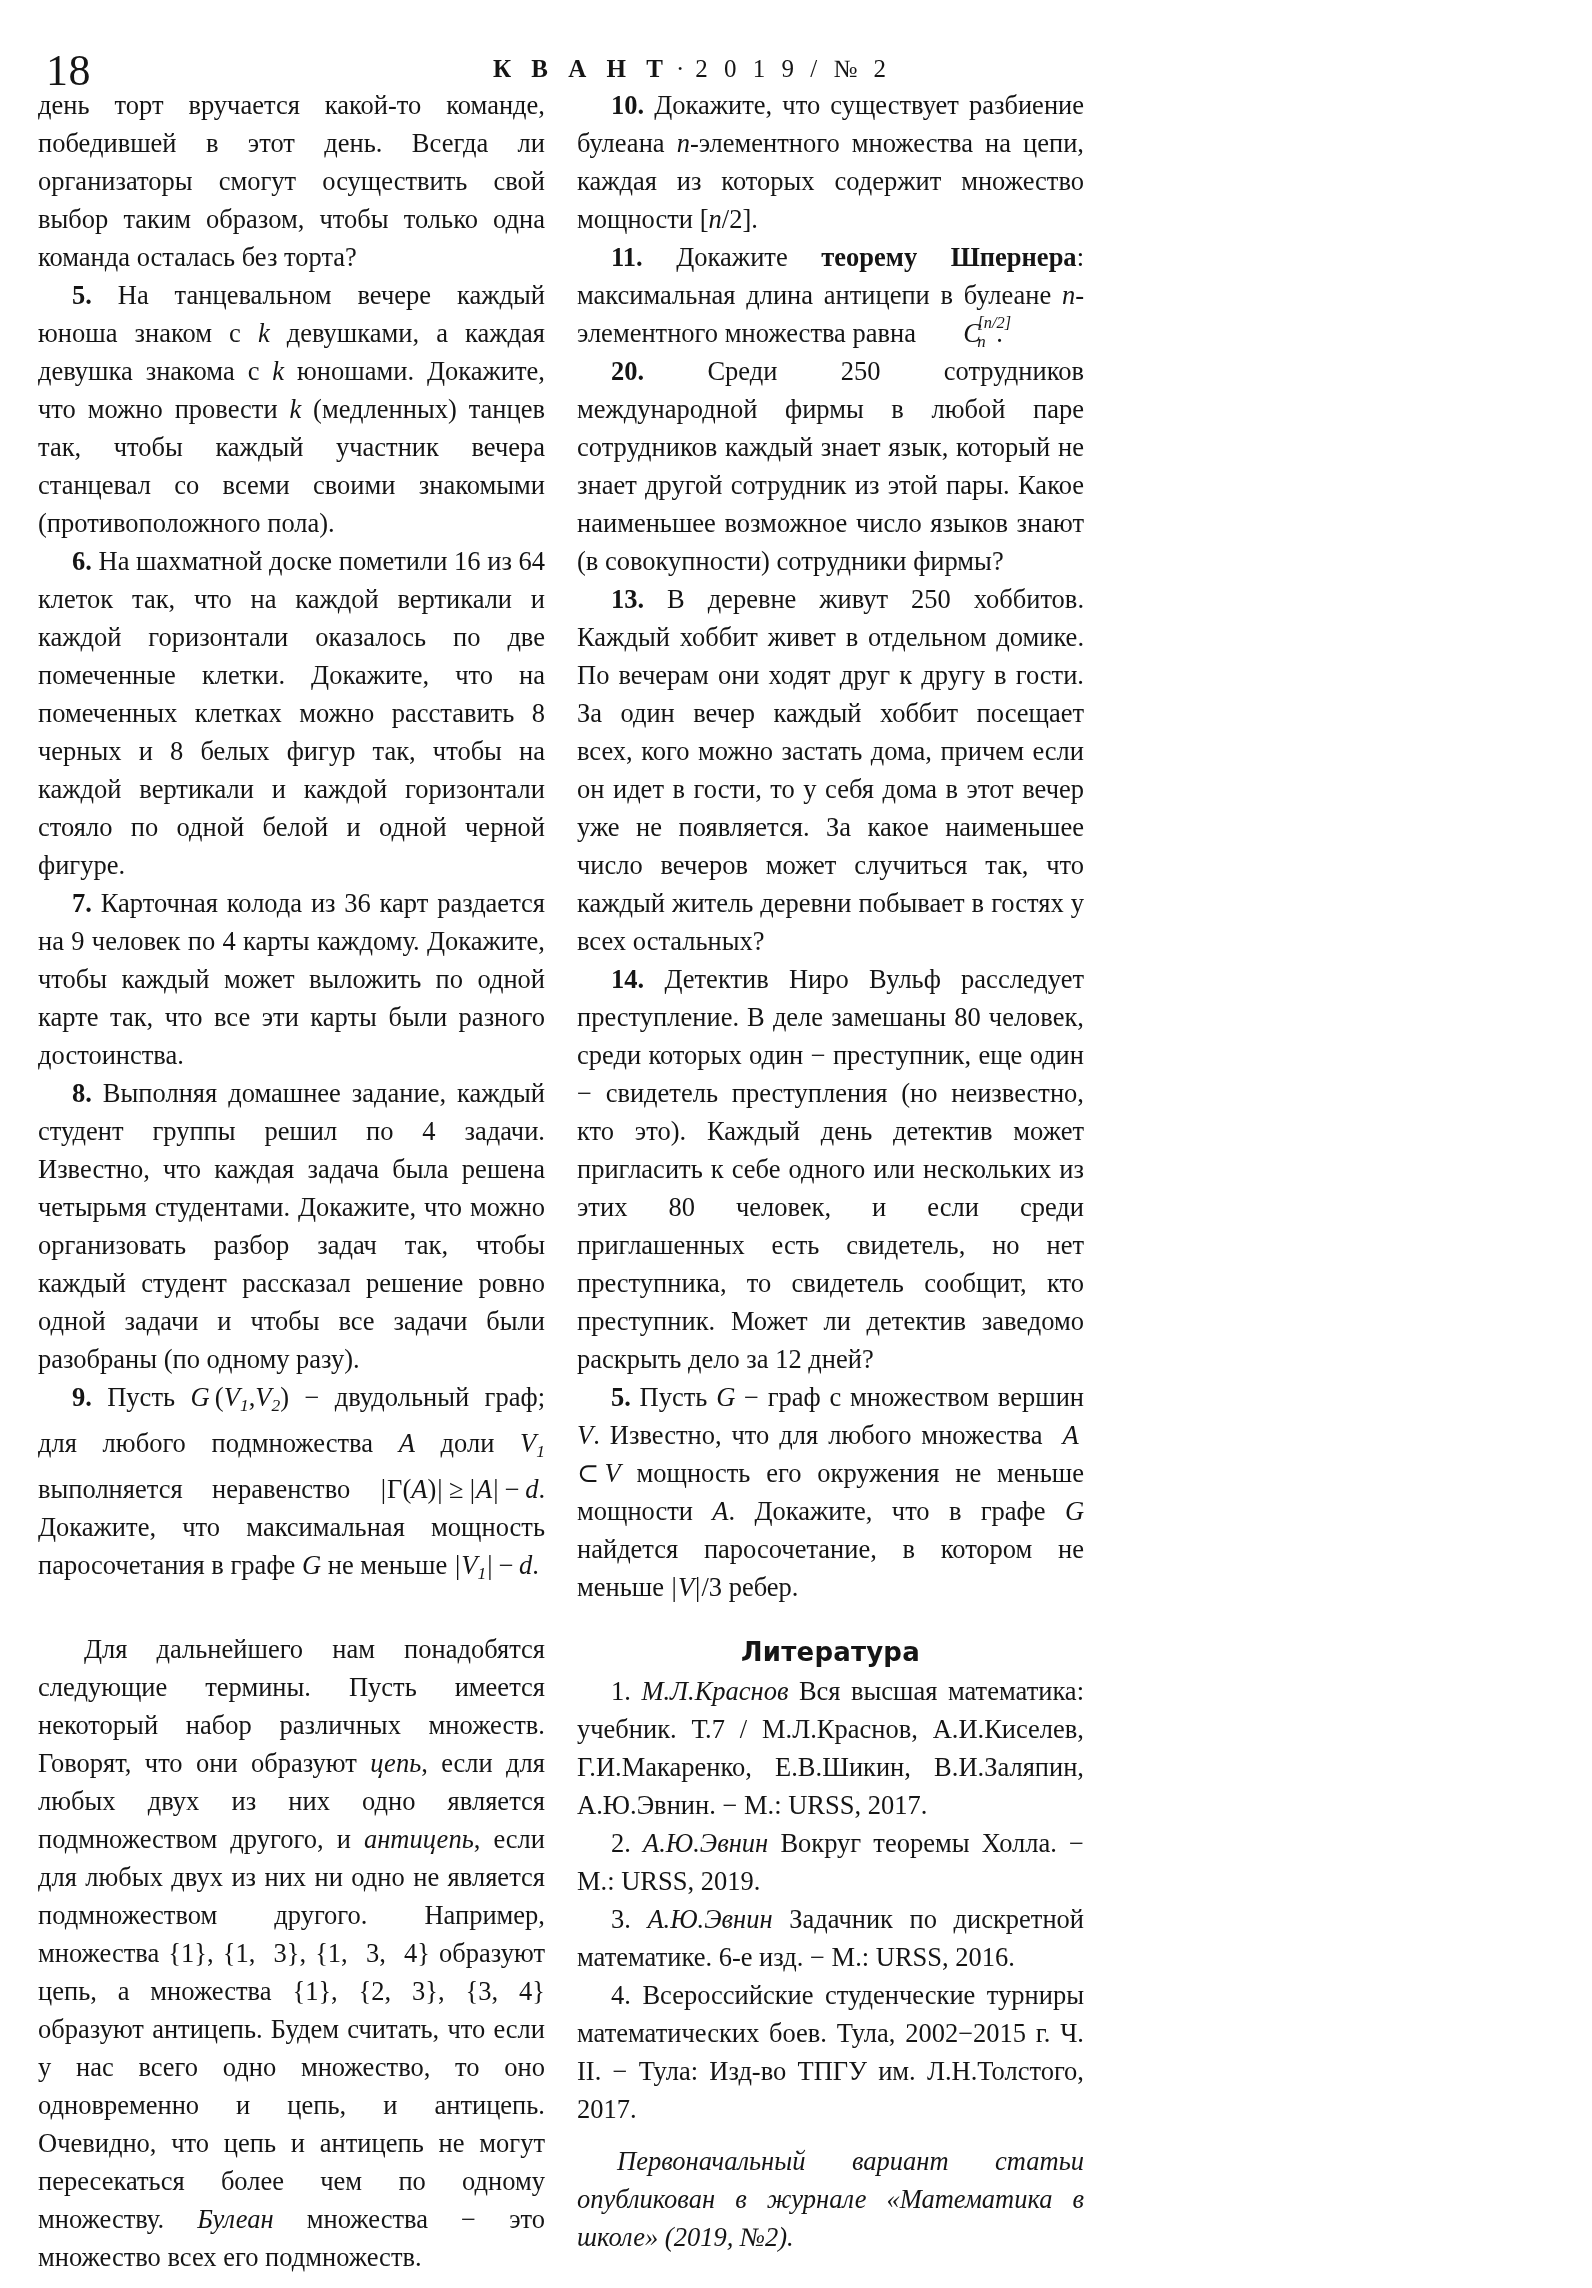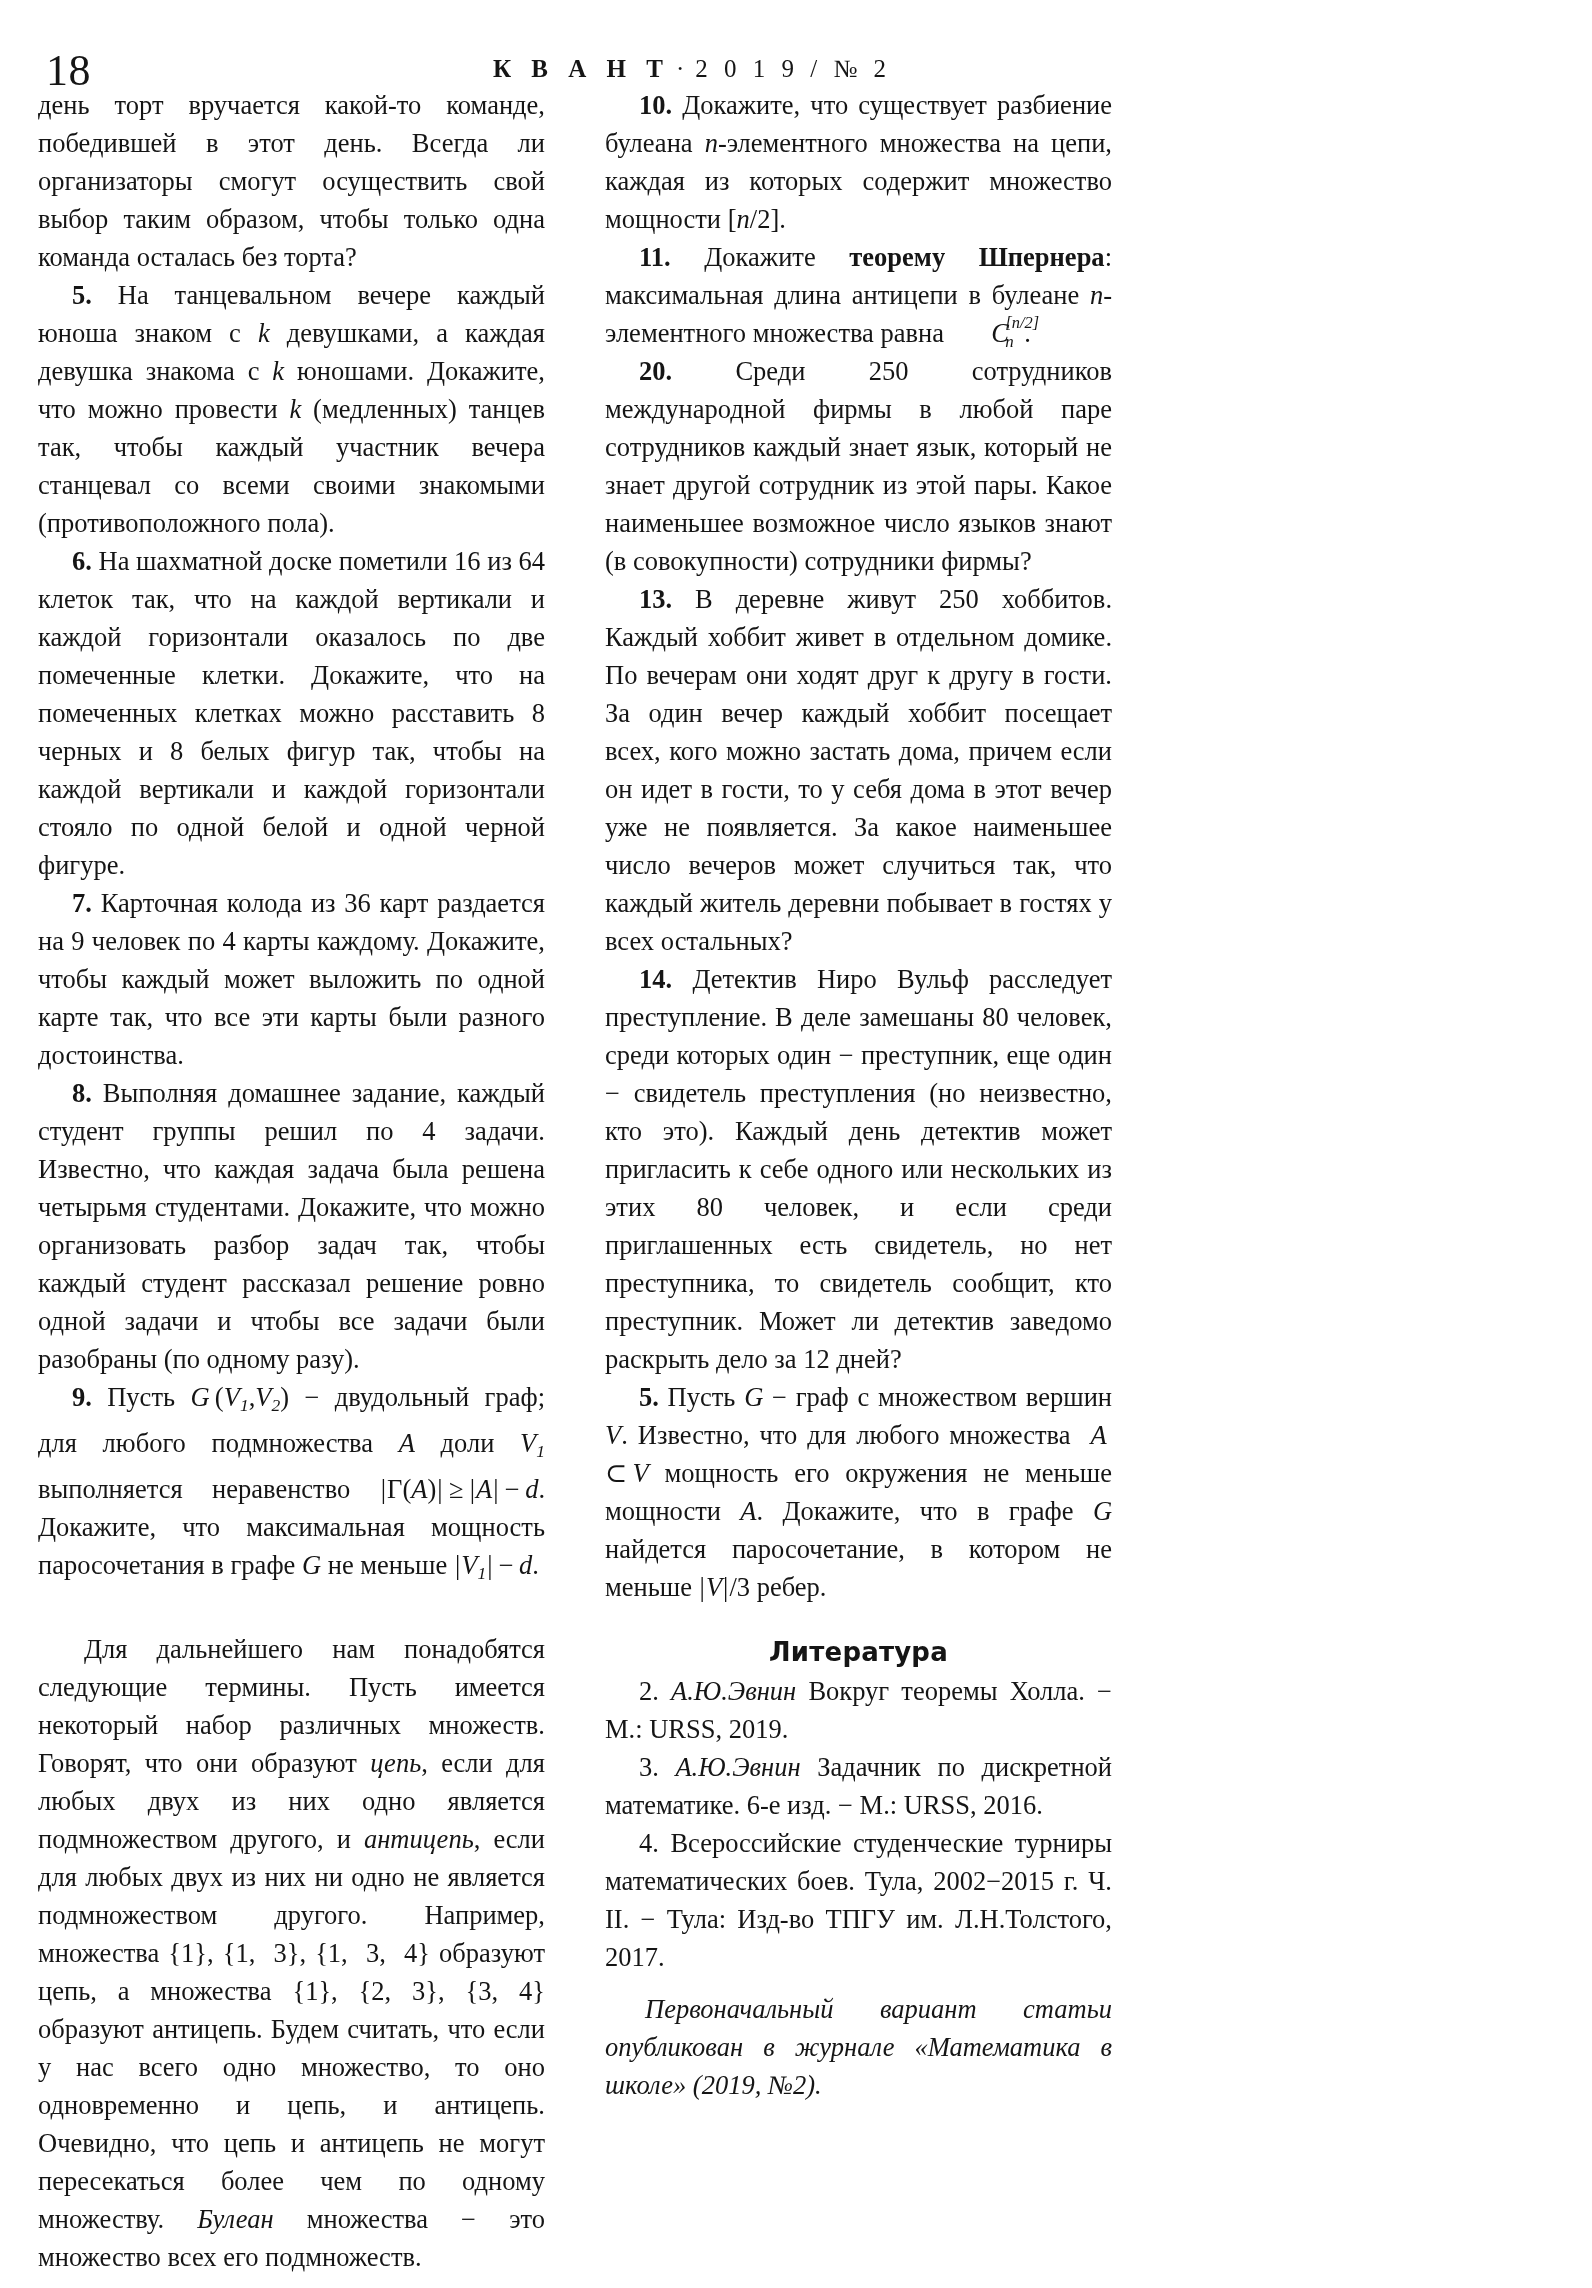--- a/index.html
+++ b/index.html
@@ -58,21 +58,21 @@
     position: absolute;
     top: 86px;
     width: 507px;
     font-size: 26.5px;
     line-height: 38px;
     text-align: justify;
     text-justify: inter-word;
     hyphens: manual;
   }
   .col-left  { left: 38px; }
-  .col-right { left: 605px; }
+  .col-right { left: 577px; }
 
   p {
     margin: 0;
     text-indent: 0;
   }
   p.ind { text-indent: 34px; }
   p.ind-big { text-indent: 46px; }
 
   .num { font-weight: 700; }
   i, .it { font-style: italic; }
@@ -204,20 +204,24 @@
 
     <p class="ind">
       <span class="num">5.</span>
       <span>Пусть <span class="m">G</span> − граф с множеством вершин <span class="m">V</span>. Известно, что для любого множества&nbsp;&nbsp;<span><span class="m">A</span> ⊂ <span class="m">V</span></span> мощность его окружения не меньше мощности <span class="m">A</span>. Докажите, что в графе <span class="m">G</span> найдется паросочетание, в котором не меньше <span><span class="bar">|</span><span class="m">V</span><span class="bar">|</span><span class="mu">/</span><span class="mu">3</span></span> ребер.</span>
     </p>
 
     <div class="lit-head">Литература</div>
 
     <div class="bib">
       <p>
+        <span>1.</span>
+        <i>М.Л.Краснов</i><span> Вся высшая математика: учебник. Т.7 / М.Л.Краснов, А.И.Киселев, Г.И.Макаренко, Е.В.Шикин, В.И.Заляпин, А.Ю.Эвнин. − М.: URSS, 2017.</span>
+      </p>
+      <p>
         <span>2.</span>
         <i>А.Ю.Эвнин</i><span> Вокруг теоремы Холла. − М.: URSS, 2019.</span>
       </p>
       <p>
         <span>3.</span>
         <i>А.Ю.Эвнин</i><span> Задачник по дискретной математике. 6-е изд. − М.: URSS, 2016.</span>
       </p>
       <p>
         <span>4.</span>
         <span>Всероссийские студенческие турниры математических боев. Тула, 2002−2015 г. Ч. II. − Тула: Изд-во ТПГУ им. Л.Н.Толстого, 2017.</span>

